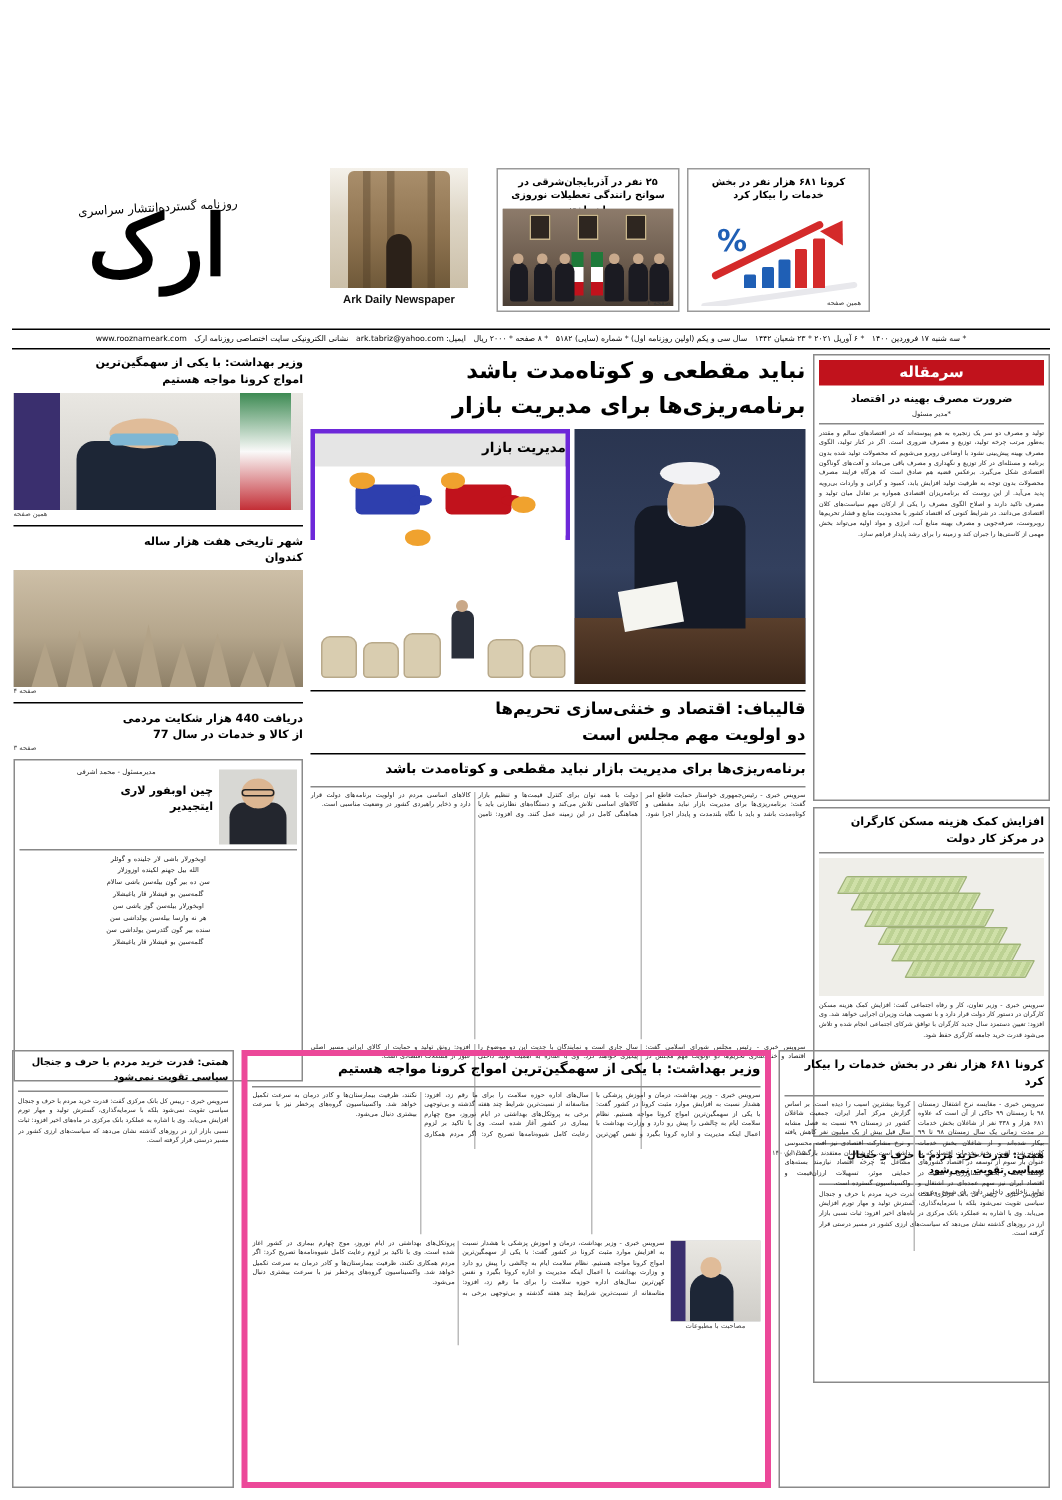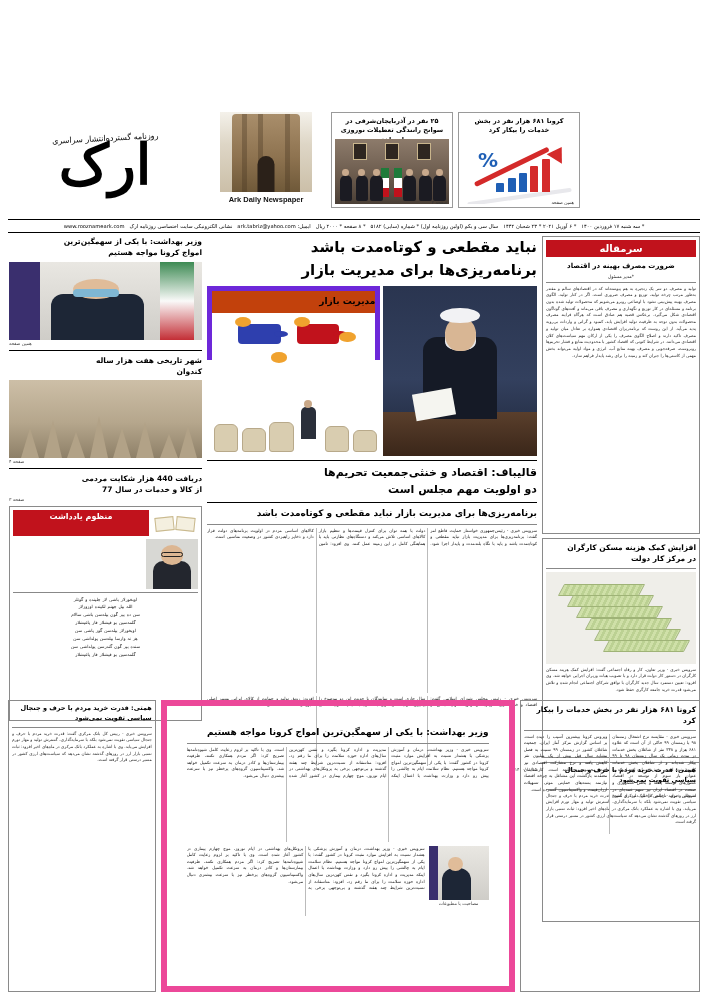--- a/index.html
+++ b/index.html
@@ -355,21 +355,21 @@
           <div class="speaker-photo">
             <div class="sp-desk"></div>
             <div class="sp-body"></div>
             <div class="sp-beard"></div>
             <div class="sp-head"></div>
             <div class="sp-turban"></div>
             <div class="sp-paper"></div>
           </div>
         </div>
         <div style="width:53%;display:flex;flex-direction:column;gap:3px">
-          <div style="height:44%;background:#c2410c;position:relative;border:5px solid #6d28d9">
+          <div style="height:44%;background:#e5e5e5;position:relative;border:3px solid #6d28d9">
             <div class="hl hl-md" style="position:absolute;top:4px;left:0;right:0">مدیریت بازار</div>
             <div class="puzzle" style="position:absolute;top:22px;left:0;right:0;bottom:0">
               <div class="pz" style="background:#2e3fae;left:16%;top:18%"></div>
               <div class="pz" style="background:#c1121c;left:52%;top:18%"></div>
               <div class="pz-h" style="left:14%;top:6%"></div>
               <div class="pz-h" style="left:50%;top:6%"></div>
               <div class="pz-h" style="left:78%;top:30%"></div>
               <div class="pz-h" style="left:36%;top:62%"></div>
             </div>
           </div>
@@ -381,21 +381,21 @@
               <div class="mk-sack" style="left:68%;width:14%;height:28%"></div>
               <div class="mk-sack" style="left:84%;width:14%;height:24%"></div>
               <div class="mk-person" style="left:54%"></div>
             </div>
           </div>
         </div>
       </div>
 
       <div class="rule"></div>
 
-      <div class="hl hl-lg">قالیباف: اقتصاد و خنثی‌جمعیت تحریم‌ها</div>
+      <div class="hl hl-lg">قالیباف: اقتصاد و خنثی‌سازی تحریم‌ها</div>
       <div class="hl hl-lg">دو اولویت مهم مجلس است</div>
 
       <div class="rule"></div>
 
       <div class="hl hl-md" style="margin-bottom:3px">برنامه‌ریزی‌ها برای مدیریت بازار نباید مقطعی و کوتاه‌مدت باشد</div>
 
       <div class="rule-thin"></div>
 
       <div class="body-text threecol" style="height:165px;overflow:hidden">سرویس خبری - رئیس‌جمهوری خواستار حمایت قاطع امر گفت: برنامه‌ریزی‌ها برای مدیریت بازار نباید مقطعی و کوتاه‌مدت باشد و باید با نگاه بلندمدت و پایدار اجرا شود. دولت با همه توان برای کنترل قیمت‌ها و تنظیم بازار کالاهای اساسی تلاش می‌کند و دستگاه‌های نظارتی باید با هماهنگی کامل در این زمینه عمل کنند. وی افزود: تامین کالاهای اساسی مردم در اولویت برنامه‌های دولت قرار دارد و ذخایر راهبردی کشور در وضعیت مناسبی است.</div>
 
@@ -443,36 +443,32 @@
 
       <div class="rule"></div>
 
       <div>
         <div class="hl hl-sm">دریافت 440 هزار شکایت مردمی</div>
         <div class="hl hl-sm">از کالا و خدمات در سال 77</div>
         <div class="cap">صفحه ۳</div>
       </div>
 
       <div class="box" style="margin-top:4px;height:215px;overflow:hidden">
-        <div style="display:flex;gap:3px;align-items:stretch">
-          <div style="width:46px;height:26px">
-            <div class="book">
-                <div class="book-l"></div>
-                <div class="book-r"></div>
-              </div>
-          </div>
-          <div class="sec-banner small" style="flex:1">منظوم یادداشت</div>
-        </div>
         <div style="display:flex;gap:4px;margin-top:3px">
           <div style="width:52px;height:50px">
             <div class="portrait">
                 <div class="pt-body"></div>
                 <div class="pt-head"></div>
                 <div class="pt-glass"></div>
               </div>
+          </div>
+          <div style="flex:1;text-align:center">
+            <div style="font-size:4.6px;color:#222">مدیرمسئول - محمد اشرفی</div>
+            <div class="hl hl-sm" style="margin-top:3px">چین اوبفور لاری</div>
+            <div class="hl hl-sm">ایتجیدیر</div>
           </div>
         </div>
         <div class="rule-thin"></div>
         <div class="body-text" style="text-align:center;white-space:pre-line;font-size:4.4px;line-height:1.8">اوبخورلار باشی لار جلینده و گوئلر
 اللە بیل جهنم لكینده اوزوزلار
 سن ده بیر گون بیله‌سن باشی سالام
 گلمه‌سین بو قیشلار قار یاغیشلار
 اوبخورلار بیله‌سن گوز یاشی سن
 هر نه وارسا بیله‌سن یولداشی سن
 سنده بیر گون گئدرسن یولداشی سن
@@ -482,21 +478,21 @@
   </div>
 
   <div style="position:absolute;top:700px;left:8px;width:692px;height:292px;display:flex;gap:5px">
 
     <div style="width:193px;border:1px solid #8a8a8a;padding:3px;overflow:hidden">
       <div class="hl hl-sm">کرونا ۶۸۱ هزار نفر در بخش خدمات را بیکار کرد</div>
       <div class="rule-thin"></div>
       <div class="body-text twocol" style="height:100px;overflow:hidden">سرویس خبری - مقایسه نرخ اشتغال زمستان ۹۸ با زمستان ۹۹ حاکی از آن است که علاوه ۶۸۱ هزار و ۳۳۸ نفر از شاغلان بخش خدمات در مدت زمانی یک سال زمستان ۹۸ تا ۹۹ بیکار شده‌اند و از شاغلان بخش خدمات کاسته شده است. بخش خدمات اقتصاد که به عنوان بار سوم از توسعه در اقتصاد کشورهای توسعه یافته و بخش کشاورزی و صنعت در اقتصاد ایران نیز سهم عمده‌ای در اشتغال و تولید ناخالص داخلی دارد، از شیوع ویروس کرونا بیشترین آسیب را دیده است. بر اساس گزارش مرکز آمار ایران، جمعیت شاغلان کشور در زمستان ۹۹ نسبت به فصل مشابه سال قبل بیش از یک میلیون نفر کاهش یافته و نرخ مشارکت اقتصادی نیز افت محسوسی داشته است. کارشناسان معتقدند بازگشت این مشاغل به چرخه اقتصاد نیازمند بسته‌های حمایتی موثر، تسهیلات ارزان‌قیمت و واکسیناسیون گسترده است.</div>
     </div>
 
-    <div style="width:376px;border:6px solid #ec4899;padding:20px;overflow:hidden">
+    <div style="width:376px;border:4px solid #ec4899;padding:3px;overflow:hidden">
       <div class="hl hl-md">وزیر بهداشت: با یکی از سهمگین‌ترین امواج کرونا مواجه هستیم</div>
       <div class="rule-thin"></div>
       <div class="body-text threecol" style="height:95px;overflow:hidden">سرویس خبری - وزیر بهداشت، درمان و آموزش پزشکی با هشدار نسبت به افزایش موارد مثبت کرونا در کشور گفت: با یکی از سهمگین‌ترین امواج کرونا مواجه هستیم. نظام سلامت ایام به چالشی را پیش رو دارد و وزارت بهداشت با اعمال اینکه مدیریت و اداره کرونا بگیرد و نفس کهن‌ترین سال‌های اداره حوزه سلامت را برای ما رقم زد، افزود: متاسفانه از نسبت‌ترین شرایط چند هفته گذشته و بی‌توجهی برخی به پروتکل‌های بهداشتی در ایام نوروز، موج چهارم بیماری در کشور آغاز شده است. وی با تاکید بر لزوم رعایت کامل شیوه‌نامه‌ها تصریح کرد: اگر مردم همکاری نکنند، ظرفیت بیمارستان‌ها و کادر درمان به سرعت تکمیل خواهد شد. واکسیناسیون گروه‌های پرخطر نیز با سرعت بیشتری دنبال می‌شود.</div>
       <div style="display:flex;gap:4px;margin-top:4px">
         <div style="width:60px">
           <div class="photo" style="height:54px">
             <div class="doc">
               <div class="doc-curtain"></div>
               <div class="doc-body"></div>
               <div class="doc-head"></div>

